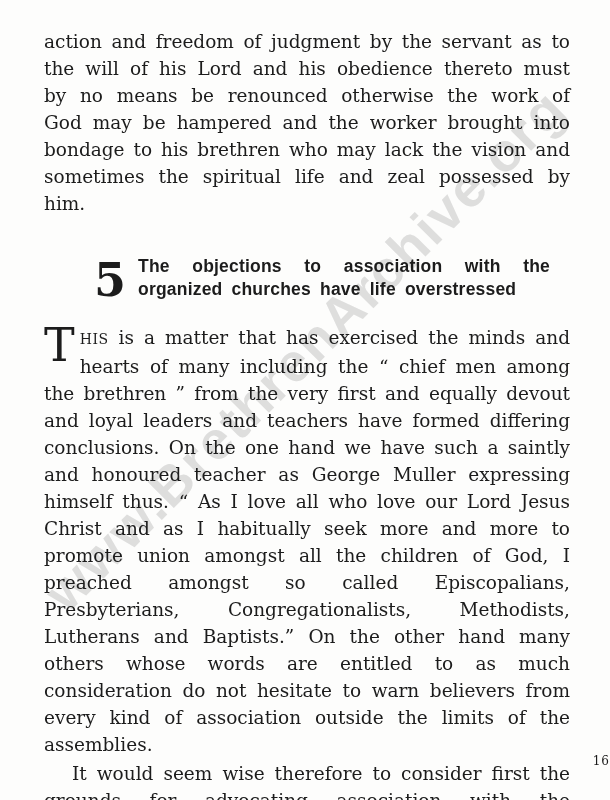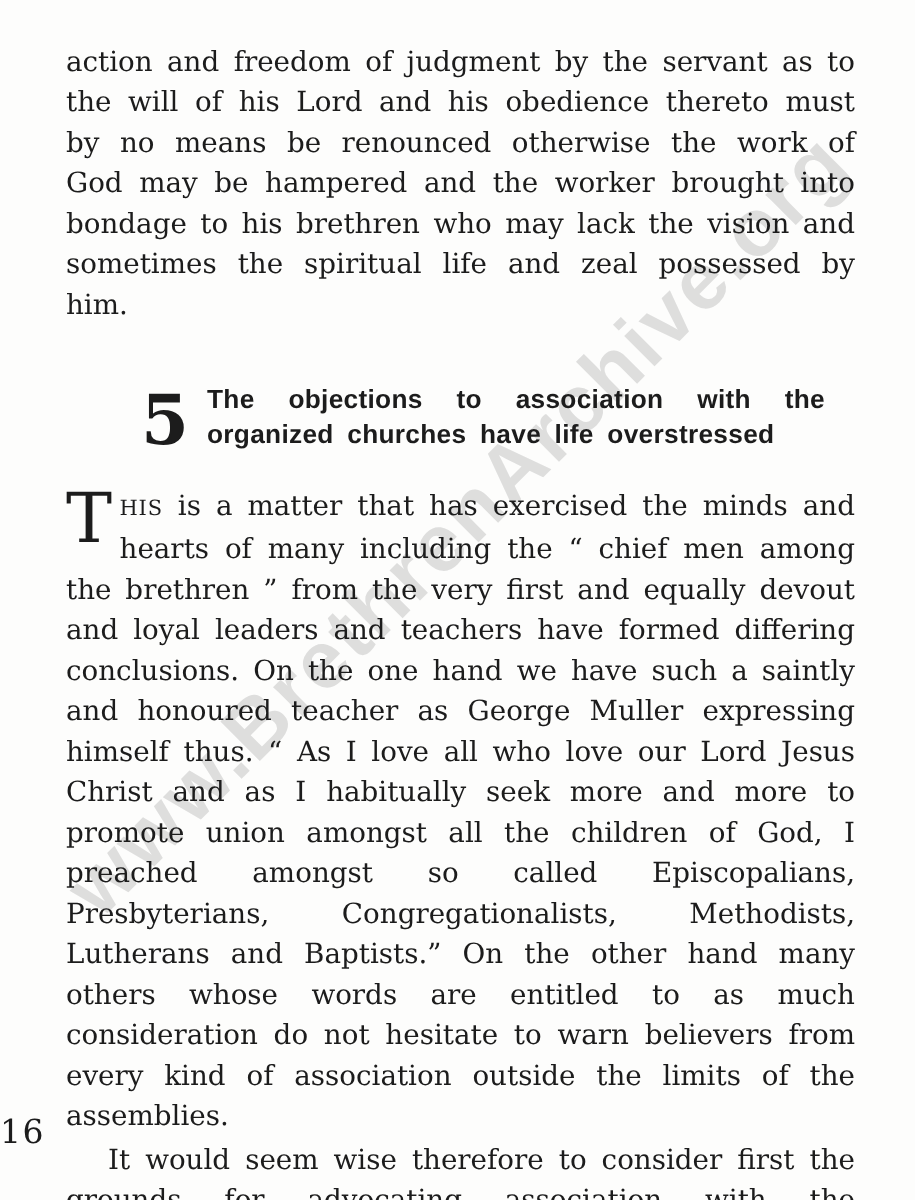--- a/index.html
+++ b/index.html
@@ -76,22 +76,22 @@
     letter-spacing: 0.5px;
   }
   .indent-para {
     text-indent: 28px;
   }
   .page-number {
     position: absolute;
     bottom: 32px;
     left: 0;
     width: 100%;
-    text-align: left;
-    font-size: 22px;
+    text-align: right;
+    font-size: 12px;
     letter-spacing: 1px;
     z-index: 1;
   }
 </style>
 </head>
 <body>
 
 <div class="page">
 
   <div class="watermark">www.BrethrenArchive.org</div>

